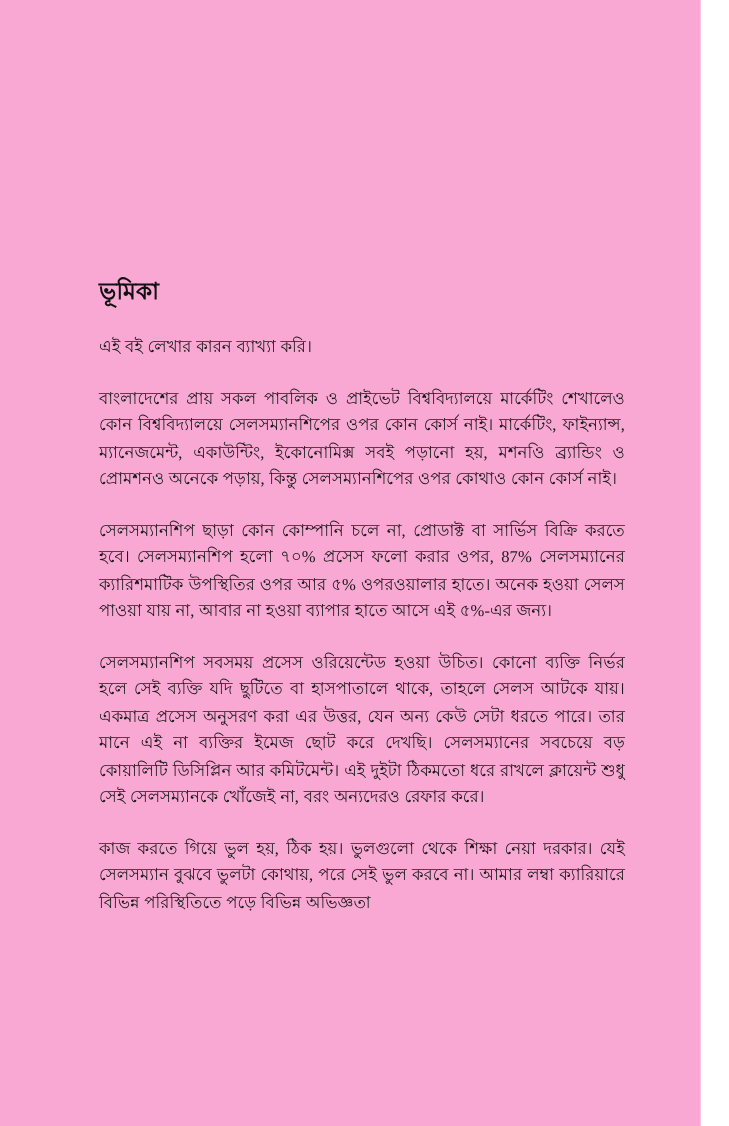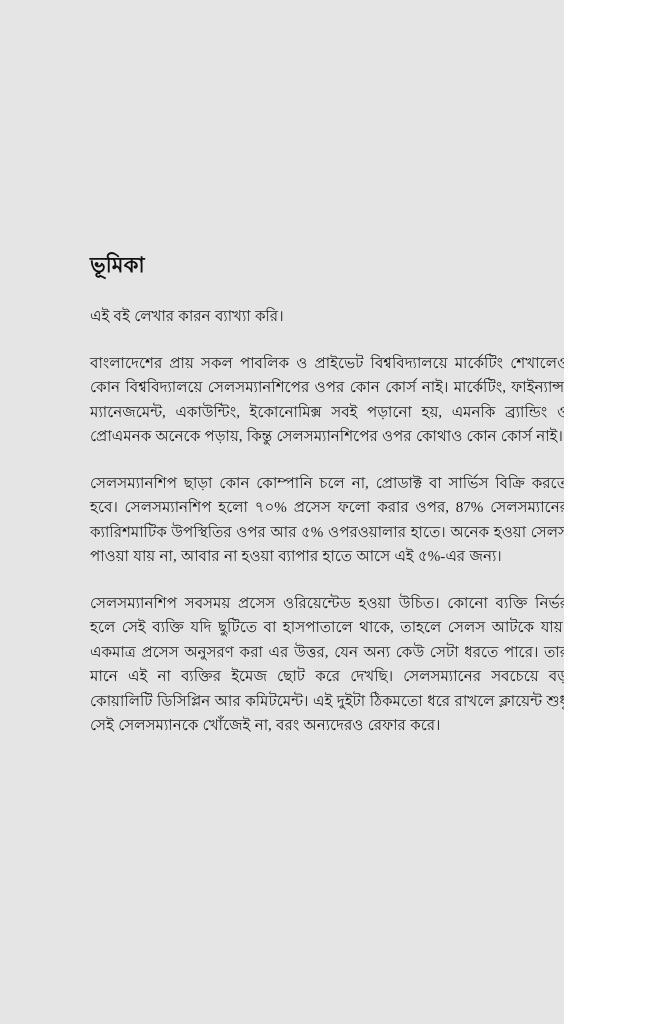--- a/index.html
+++ b/index.html
@@ -4,23 +4,23 @@
 <title>ভূমিকা</title>
 <style>
   html, body {
     margin: 0;
     padding: 0;
     background: #ffffff;
   }
 
   .page {
     position: relative;
-    width: 564px;
+    width: 637px;
     height: 1024px;
-    background: #e5e5e5;
+    background: #f9a8d4;
     overflow: hidden;
     box-sizing: border-box;
   }
 
   .text-block {
     position: absolute;
     left: 90px;
     top: 252px;
     width: 482px;
   }
@@ -53,21 +53,22 @@
 </head>
 <body>
 
 <div class="page">
   <div class="text-block">
 
     <h1 class="chapter-heading">ভূমিকা</h1>
 
     <p class="body-paragraph">এই বই লেখার কারন ব্যাখ্যা করি।</p>
 
-    <p class="body-paragraph">বাংলাদেশের প্রায় সকল পাবলিক ও প্রাইভেট বিশ্ববিদ্যালয়ে মার্কেটিং শেখালেও কোন বিশ্ববিদ্যালয়ে সেলসম্যানশিপের ওপর কোন কোর্স নাই। মার্কেটিং, ফাইন্যান্স, ম্যানেজমেন্ট, একাউন্টিং, ইকোনোমিক্স সবই পড়ানো হয়, এমনকি ব্র্যান্ডিং ও প্রোএমনক অনেকে পড়ায়, কিন্তু সেলসম্যানশিপের ওপর কোথাও কোন কোর্স নাই।</p>
+    <p class="body-paragraph">বাংলাদেশের প্রায় সকল পাবলিক ও প্রাইভেট বিশ্ববিদ্যালয়ে মার্কেটিং শেখালেও কোন বিশ্ববিদ্যালয়ে সেলসম্যানশিপের ওপর কোন কোর্স নাই। মার্কেটিং, ফাইন্যান্স, ম্যানেজমেন্ট, একাউন্টিং, ইকোনোমিক্স সবই পড়ানো হয়, মশনওি ব্র্যান্ডিং ও প্রোমশনও অনেকে পড়ায়, কিন্তু সেলসম্যানশিপের ওপর কোথাও কোন কোর্স নাই।</p>
 
     <p class="body-paragraph">সেলসম্যানশিপ ছাড়া কোন কোম্পানি চলে না, প্রোডাক্ট বা সার্ভিস বিক্রি করতে হবে। সেলসম্যানশিপ হলো ৭০% প্রসেস ফলো করার ওপর, 87% সেলসম্যানের ক্যারিশমাটিক উপস্থিতির ওপর আর ৫% ওপরওয়ালার হাতে। অনেক হওয়া সেলস পাওয়া যায় না, আবার না হওয়া ব্যাপার হাতে আসে এই ৫%-এর জন্য।</p>
 
     <p class="body-paragraph">সেলসম্যানশিপ সবসময় প্রসেস ওরিয়েন্টেড হওয়া উচিত। কোনো ব্যক্তি নির্ভর হলে সেই ব্যক্তি যদি ছুটিতে বা হাসপাতালে থাকে, তাহলে সেলস আটকে যায়। একমাত্র প্রসেস অনুসরণ করা এর উত্তর, যেন অন্য কেউ সেটা ধরতে পারে। তার মানে এই না ব্যক্তির ইমেজ ছোট করে দেখছি। সেলসম্যানের সবচেয়ে বড় কোয়ালিটি ডিসিপ্লিন আর কমিটমেন্ট। এই দুইটা ঠিকমতো ধরে রাখলে ক্লায়েন্ট শুধু সেই সেলসম্যানকে খোঁজেই না, বরং অন্যদেরও রেফার করে।</p>
 
+    <p class="body-paragraph">কাজ করতে গিয়ে ভুল হয়, ঠিক হয়। ভুলগুলো থেকে শিক্ষা নেয়া দরকার। যেই সেলসম্যান বুঝবে ভুলটা কোথায়, পরে সেই ভুল করবে না। আমার লম্বা ক্যারিয়ারে বিভিন্ন পরিস্থিতিতে পড়ে বিভিন্ন অভিজ্ঞতা</p>
 
   </div>
 </div>
 
 </body></html>

